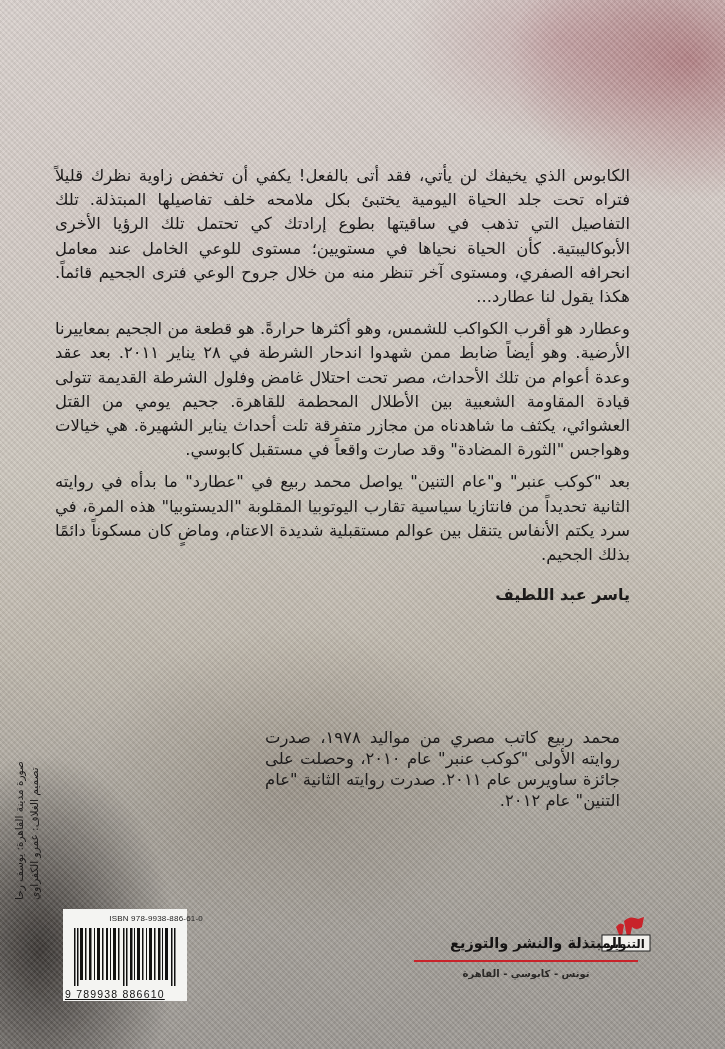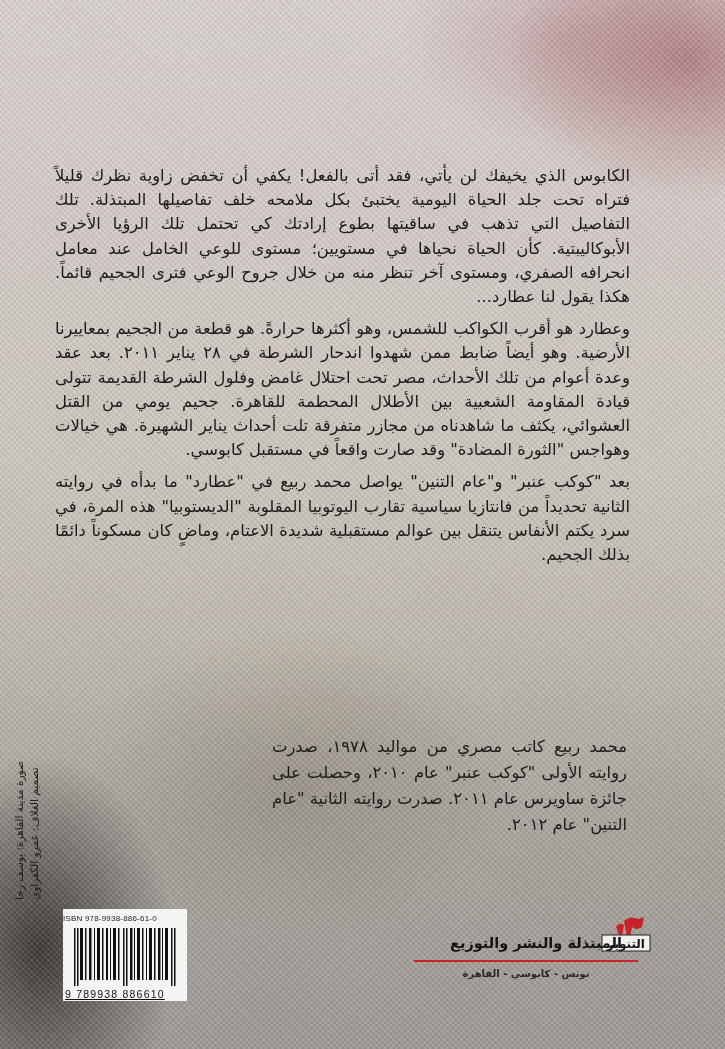--- a/index.html
+++ b/index.html
@@ -16,28 +16,28 @@
   .texture { position:absolute; inset:0;
     background:
       repeating-linear-gradient(45deg, rgba(255,255,255,0.07) 0 2px, rgba(0,0,0,0.04) 2px 4px),
       repeating-linear-gradient(-45deg, rgba(255,255,255,0.05) 0 2px, rgba(0,0,0,0.03) 2px 4px);
   }
   .blurb { position:absolute; left:55px; top:164px; width:575px; direction:rtl; text-align:justify;
            font-size:16.4px; line-height:24.2px; }
   .blurb p { margin:0 0 8px 0; text-align-last:right; }
   .blurb .signature { margin-top:16px; font-weight:bold; font-size:16px; }
   .bio { position:absolute; left:265px; top:727px; width:355px; direction:rtl; text-align:justify;
-         font-size:16.4px; line-height:26px; margin:7px; text-align-last:right; }
+         font-size:16.4px; line-height:21px; margin:0; text-align-last:right; }
   .credits { position:absolute; left:12px; top:700px; width:200px; height:44px;
              transform-origin:left top; transform:translate(0,200px) rotate(-90deg);
              direction:rtl; font-size:10.5px; line-height:15px; color:#1c1a1a; }
   .credits div { white-space:nowrap; text-align:left; }
   .barcode { position:absolute; left:63px; top:909px; width:124px; height:92px; background:#f4f4f2; }
-  .barcode .isbn { position:absolute; top:5px; left:0; width:100%; text-align:left;
-                   font-family:"Liberation Sans", sans-serif; font-size:8px; color:#222; letter-spacing:0.2px; }
+  .barcode .isbn { position:absolute; top:5px; left:0; width:100%; text-align:right;
+                   font-family:"Liberation Sans", sans-serif; font-size:8px; color:#222; letter-spacing:0.2px;padding-left:16px; }
   .barcode .bars { position:absolute; top:19px; left:11px; width:102px; height:58px; }
   .barcode .digits { position:absolute; bottom:1px; left:2px; font-family:"Liberation Sans", sans-serif;
                      font-size:10.5px; color:#111; letter-spacing:1.2px; white-space:nowrap;text-decoration:underline; }
   .publisher { position:absolute; left:414px; top:915px; width:240px; height:80px; }
   .logo-mark { position:absolute; right:0; top:0; width:60px; height:40px; }
   .pub-name { position:absolute; right:32px; top:20px; direction:rtl; font-weight:bold; font-size:14.5px;
               white-space:nowrap; color:#151313; }
   .pub-line { position:absolute; left:0; right:16px; top:45px; height:2px; background:#c8232a; }
   .pub-cities { position:absolute; left:0; right:16px; top:53px; direction:rtl; text-align:center;
                 font-size:10px; color:#2a2826; font-weight:bold; }
@@ -45,20 +45,21 @@
 </head>
 <body>
 
 <div class="cover">
   <div class="texture"></div>
 
   <div class="blurb">
     <p>الكابوس الذي يخيفك لن يأتي، فقد أتى بالفعل! يكفي أن تخفض زاوية نظرك قليلاً فتراه تحت جلد الحياة اليومية يختبئ بكل ملامحه خلف تفاصيلها المبتذلة. تلك التفاصيل التي تذهب في ساقيتها بطوع إرادتك كي تحتمل تلك الرؤيا الأخرى الأبوكاليبتية. كأن الحياة نحياها في مستويين؛ مستوى للوعي الخامل عند معامل انحرافه الصفري، ومستوى آخر تنظر منه من خلال جروح الوعي فترى الجحيم قائماً. هكذا يقول لنا عطارد...</p>
     <p>وعطارد هو أقرب الكواكب للشمس، وهو أكثرها حرارةً. هو قطعة من الجحيم بمعاييرنا الأرضية. وهو أيضاً ضابط ممن شهدوا اندحار الشرطة في ٢٨ يناير ٢٠١١. بعد عقد وعدة أعوام من تلك الأحداث، مصر تحت احتلال غامض وفلول الشرطة القديمة تتولى قيادة المقاومة الشعبية بين الأطلال المحطمة للقاهرة. جحيم يومي من القتل العشوائي، يكثف ما شاهدناه من مجازر متفرقة تلت أحداث يناير الشهيرة. هي خيالات وهواجس "الثورة المضادة" وقد صارت واقعاً في مستقبل كابوسي.</p>
     <p>بعد "كوكب عنبر" و"عام التنين" يواصل محمد ربيع في "عطارد" ما بدأه في روايته الثانية تحديداً من فانتازيا سياسية تقارب اليوتوبيا المقلوبة "الديستوبيا" هذه المرة، في سرد يكتم الأنفاس يتنقل بين عوالم مستقبلية شديدة الاعتام، وماضٍ كان مسكوناً دائمًا بذلك الجحيم.</p>
+    <p class="signature">ياسر عبد اللطيف</p>
   </div>
 
   <p class="bio">محمد ربيع كاتب مصري من مواليد ١٩٧٨، صدرت روايته الأولى "كوكب عنبر" عام ٢٠١٠، وحصلت على جائزة ساويرس عام ٢٠١١. صدرت روايته الثانية "عام التنين" عام ٢٠١٢.</p>
 
   <div class="credits">
     <div>صورة مدينة القاهرة: يوسف رحا</div>
     <div>تصميم الغلاف: عمرو الكفراوي</div>
   </div>
 
   <div class="barcode">

